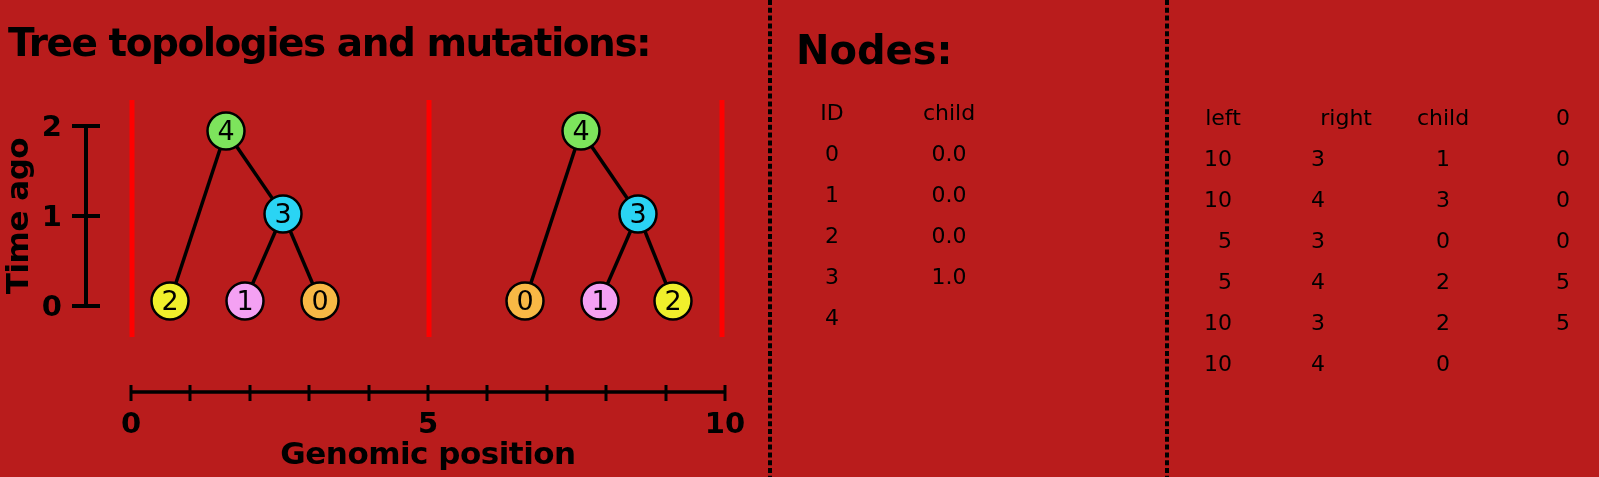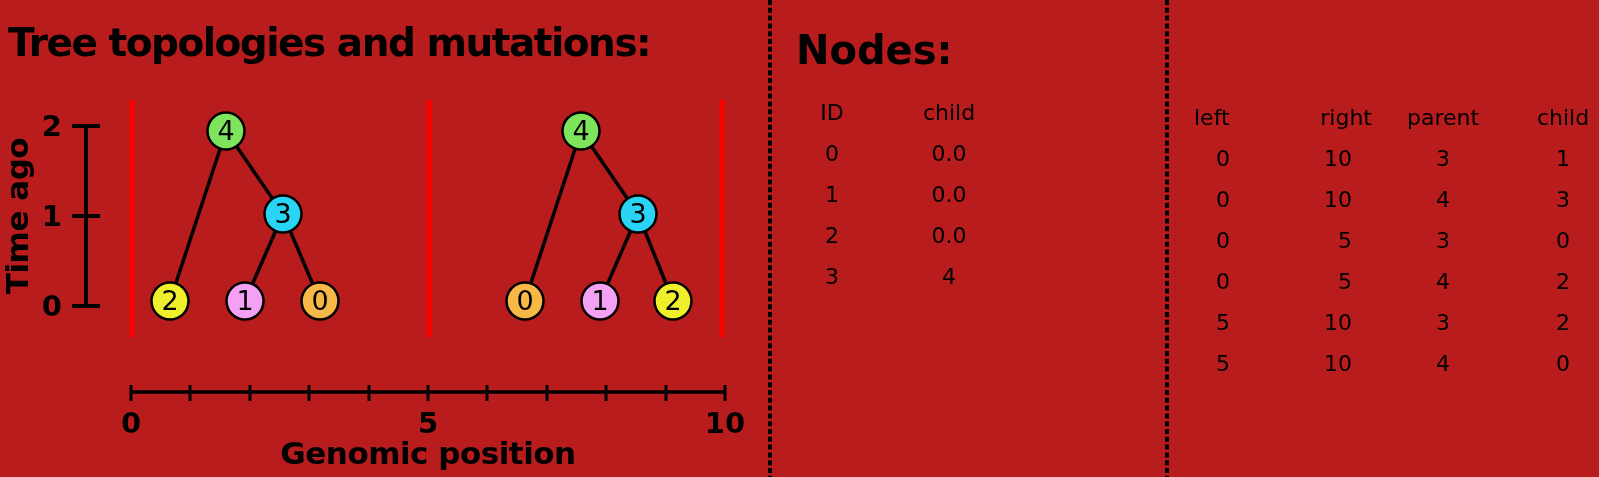--- a/index.html
+++ b/index.html
@@ -15,21 +15,21 @@
   .node-num  { font-size:27px; }
 
   .panel-title { position:absolute; font-size:40px; font-weight:bold; white-space:nowrap; }
   .tbl { position:absolute; display:grid; font-size:22px; }
   .tbl .cell { height:41px; line-height:41px; white-space:nowrap; }
 
   .nodes-tbl { left:786px; top:92px; grid-template-columns:92px 142px; }
   .nodes-tbl .cell { text-align:center; }
 
   .edges-tbl { left:1194px; top:97px; grid-template-columns:58px 108px 118px 98px; column-gap:12px; }
-  .edges-tbl .eh0 { text-align:left; }
+  .edges-tbl .eh0 { text-align:center; }
   .edges-tbl .eh1 { text-align:right; }
   .edges-tbl .eh2, .edges-tbl .eh3 { text-align:center; }
   .edges-tbl .ec0, .edges-tbl .ec2, .edges-tbl .ec3 { text-align:center; }
   .edges-tbl .ec1 { text-align:right; padding-right:20px; }
 </style>
 </head>
 <body>
 
 <div class="page">
 
@@ -128,27 +128,27 @@
     <div class="cell">ID</div>
     <div class="cell">child</div>
 
     <div class="cell">0</div>
     <div class="cell">0.0</div>
     <div class="cell">1</div>
     <div class="cell">0.0</div>
     <div class="cell">2</div>
     <div class="cell">0.0</div>
     <div class="cell">3</div>
+    <div class="cell">1.0</div>
     <div class="cell">4</div>
   </div>
 
   <div class="tbl edges-tbl">
     <div class="cell eh0">left</div>
     <div class="cell eh1">right</div>
-    <div class="cell eh2">parent</div>
     <div class="cell eh3">child</div>
 
     <div class="cell ec0">0</div>
     <div class="cell ec1">10</div>
     <div class="cell ec2">3</div>
     <div class="cell ec3">1</div>
 
     <div class="cell ec0">0</div>
     <div class="cell ec1">10</div>
     <div class="cell ec2">4</div>

